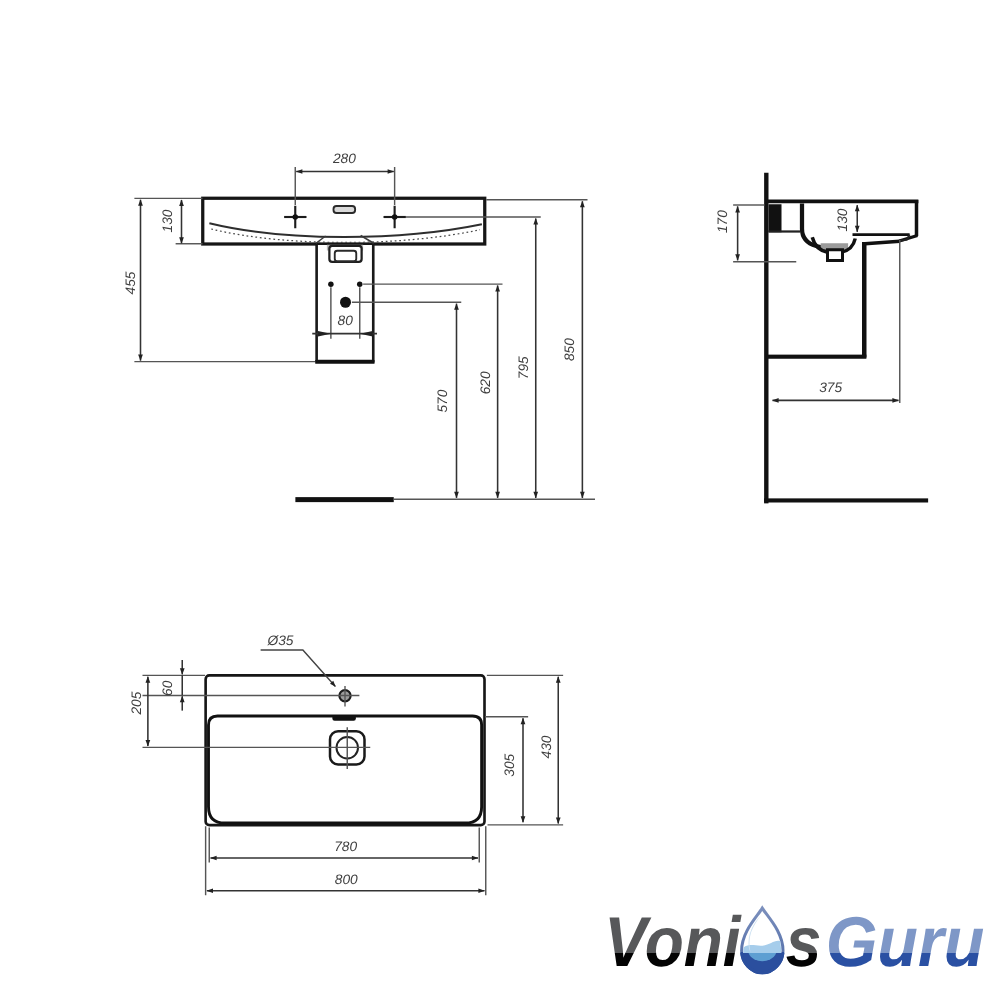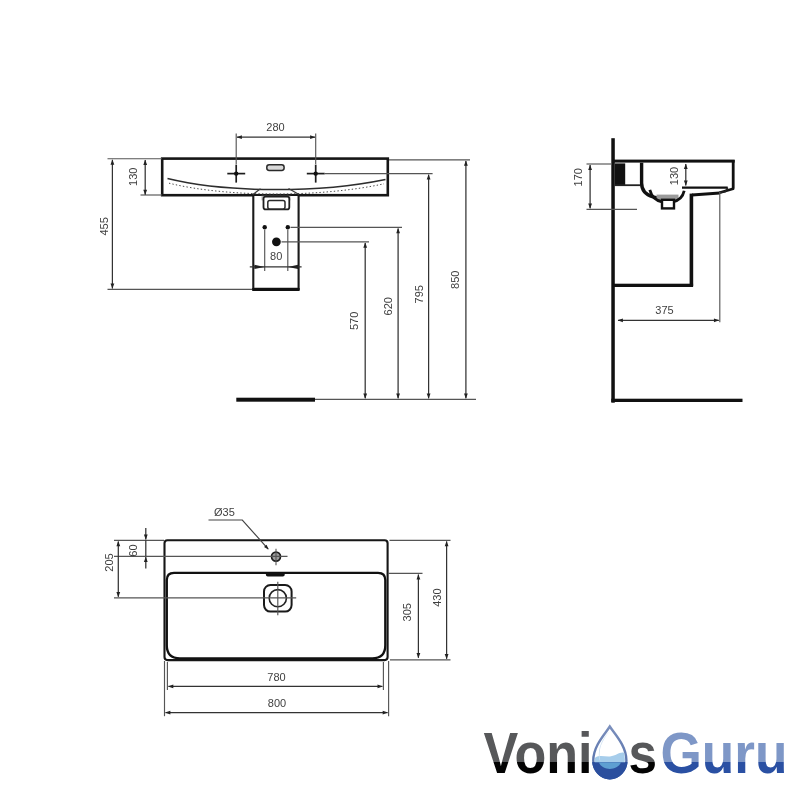--- a/index.html
+++ b/index.html
@@ -1,16 +1,16 @@
 <!DOCTYPE html>
 <html><head>
 <meta charset="utf-8">
 <style>
 html,body{margin:0;padding:0;background:#fff;}
-#wrap{position:relative;width:800px;height:800px;background:#fff;overflow:hidden;}
+#wrap{position:relative;width:800px;height:800px;background:#fff;overflow:hidden;font-style:italic;}
 svg{position:absolute;left:0;top:0;filter:blur(0.45px);}
 text{font-family:"Liberation Sans",sans-serif;fill:#3f3f3f;}
 </style>
 </head>
 <body>
 <div id="wrap">
 <svg width="800" height="800" viewBox="0 0 800 800">
 <defs>
 <marker id="m" viewBox="0 0 10 10" refX="9.3" refY="5" markerWidth="9" markerHeight="4.2" orient="auto-start-reverse">
           <path d="M0 1.4 L10 5 L0 8.6 Z" fill="#222"></path>

